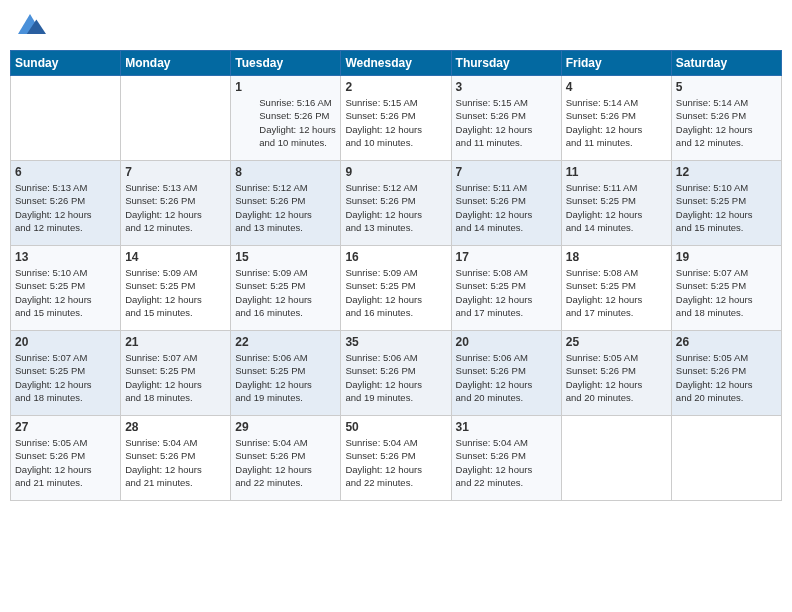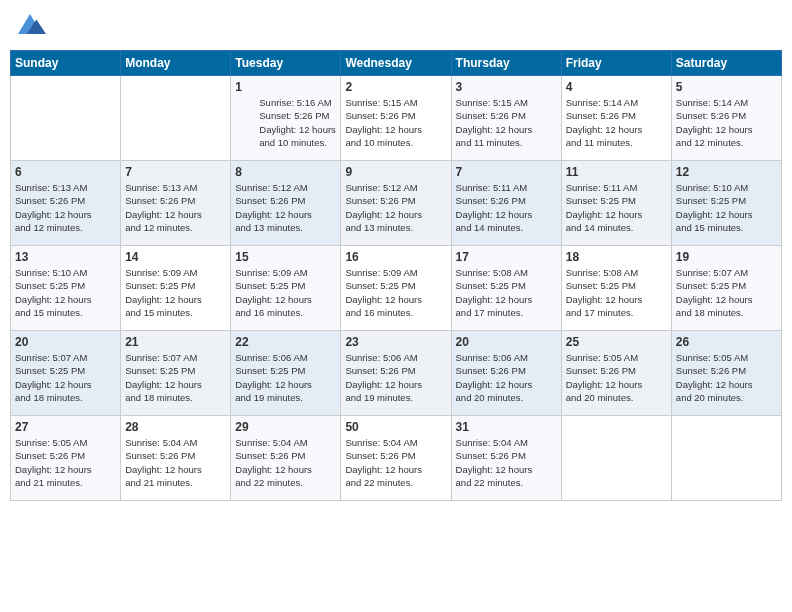--- a/index.html
+++ b/index.html
@@ -287,21 +287,21 @@
 and 18 minutes.</div>
         </td>
         <td>
           <span class="day-num">22</span>
           <div class="day-info" style="white-space: pre-line;">Sunrise: 5:06 AM
 Sunset: 5:25 PM
 Daylight: 12 hours
 and 19 minutes.</div>
         </td>
         <td>
-          <span class="day-num">23</span>
+          <span class="day-num">35</span>
           <div class="day-info" style="white-space: pre-line;">Sunrise: 5:06 AM
 Sunset: 5:26 PM
 Daylight: 12 hours
 and 19 minutes.</div>
         </td>
         <td>
           <span class="day-num">20</span>
           <div class="day-info" style="white-space: pre-line;">Sunrise: 5:06 AM
 Sunset: 5:26 PM
 Daylight: 12 hours

